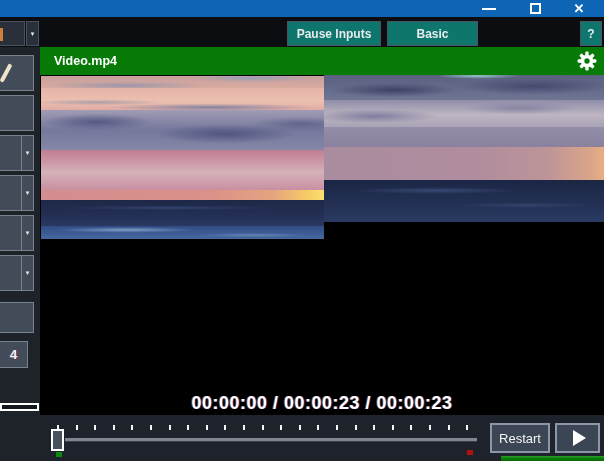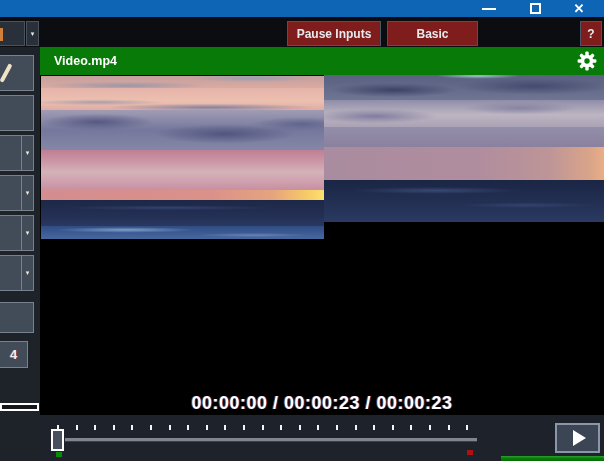--- a/index.html
+++ b/index.html
@@ -13,21 +13,21 @@
   .win-min { left:476; }
   .win-min { left:476px; }
   .win-max { left:522px; }
   .win-close { left:566px; }
   .min-bar { width:14px; height:2px; background:#fff; }
   .max-box { width:11px; height:11px; border:2px solid #fff; }
   .close-glyph { color:#fff; font-size:13px; font-weight:bold; line-height:17px; }
 
   
   .toolbar { position:absolute; left:0; top:17px; width:604px; height:30px; background:#0b0d11; }
-  .tb-btn { position:absolute; top:4px; height:25px; background:#7f1d1d; border:1px solid #4a5564;
+  .tb-btn { position:absolute; top:4px; height:25px; background:#0f766e; border:1px solid #4a5564;
             color:#e8eaec; font-size:12px; font-weight:bold; display:flex; align-items:center; justify-content:center; cursor:pointer; }
   .tb-pause { left:287px; width:94px; }
   .tb-basic { left:387px; width:91px;text-align:right; }
   .tb-settings { left:483px; width:92px; }
   .tb-help { left:580px; width:22px; }
   .combo-main { position:absolute; left:0; top:4px; width:25px; height:25px; background:#2a303a; border:1px solid #49525f; border-left:none; overflow:hidden; }
   .combo-frag { position:absolute; left:0; top:6px; width:3px; height:13px; background:#d08038; }
   .combo-arrow { position:absolute; left:26px; top:4px; width:13px; height:25px; background:#2a303a; border:1px solid #49525f;
                  color:#e6e9ee; font-size:7px; display:flex; align-items:center; justify-content:center; cursor:pointer; }
 
@@ -175,20 +175,21 @@
       </div>
       <div class="timecode">00:00:00  /  00:00:23  /  00:00:23</div>
     </div>
 
     <div class="controls">
       <div class="ticks"></div>
       <div class="track"></div>
       <div class="thumb"></div>
       <div class="dot dot-green" style="background:#0a8a0a;"></div>
       <div class="dot dot-red" style="background:#b01010;"></div>
+      <div class="ctl-btn btn-restart">Restart</div>
       <div class="ctl-btn btn-play">
         <div class="play-tri"></div>
       </div>
       <div class="next-input-strip"></div>
     </div>
 
   </div>
 </div>
 
 </body></html>

